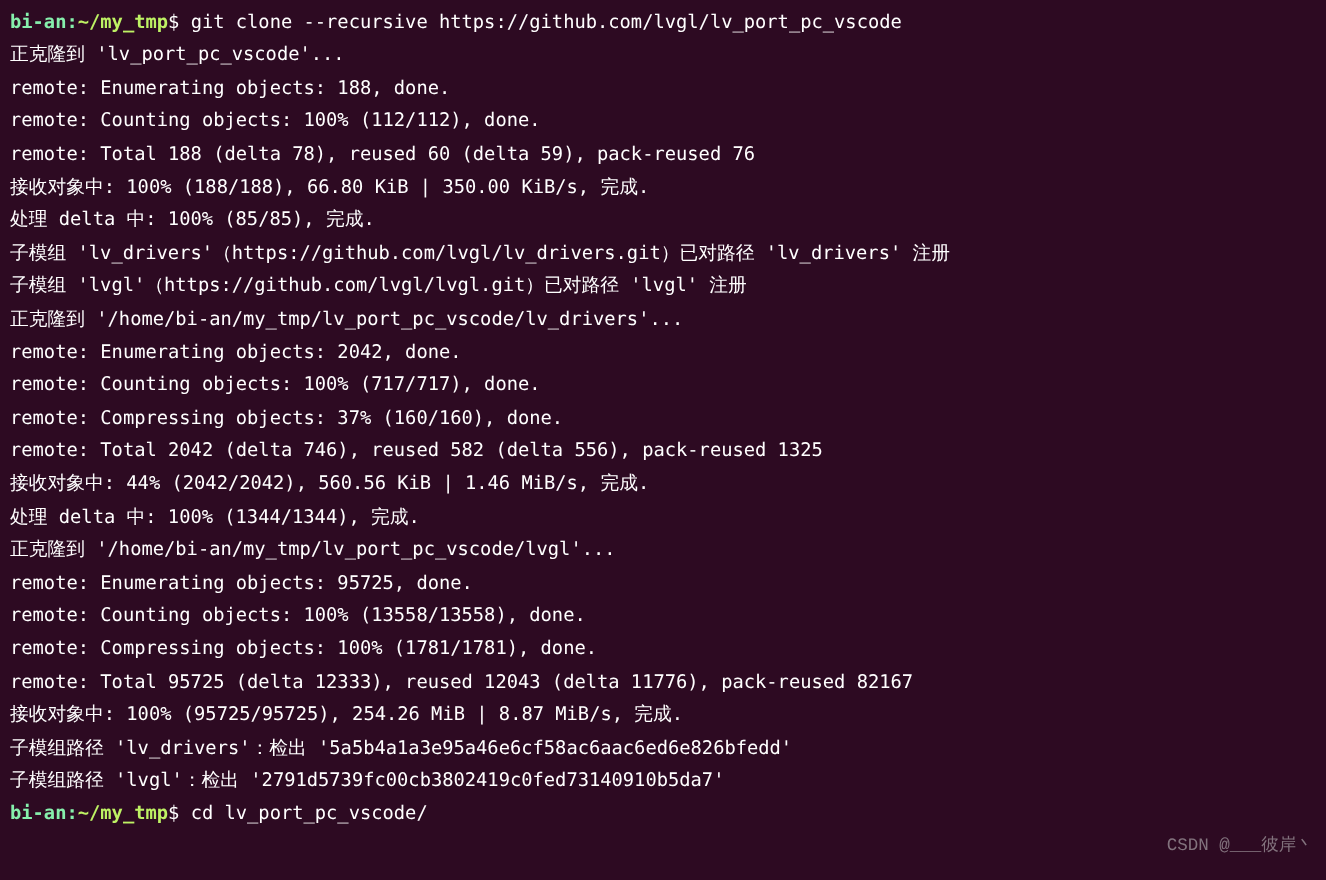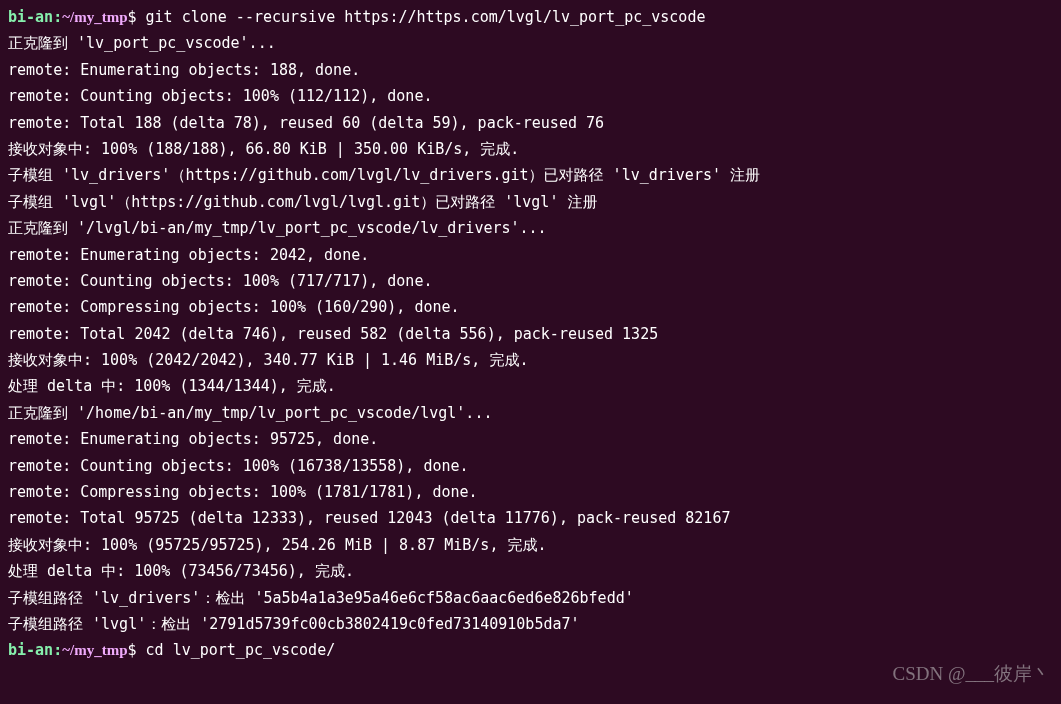--- a/index.html
+++ b/index.html
@@ -11,60 +11,60 @@
     line-height: 1.76;
     color: #ffffff;
     width: 1061px;
     height: 704px;
     box-sizing: border-box;
     overflow: hidden;
     position: relative;
   }
   .line { white-space: pre; }
   .user { color: #86efac; font-weight: bold; }
-  .path { color: #f0abfc; font-weight: bold; font-family: Liberation Serif, serif; }
+  .path { color: #bef264; font-weight: bold; }
   .prompt-dollar { color: #ffffff; }
   .cmd { color: #ffffff; }
   .watermark {
     position: absolute;
     right: 10px;
     bottom: 14px;
     color: rgba(200,200,200,0.55);
-    font-family: Liberation Serif, serif;
-    font-size: 19px;
+    font-family: Liberation Mono, monospace;
+    font-size: 14px;
   }
 </style>
 </head>
 <body>
 
 <div>
-  <div class="line"><span class="user">bi-an:</span><span class="path">~/my_tmp</span><span class="prompt-dollar">$ </span><span class="cmd">git clone --recursive https://https.com/lvgl/lv_port_pc_vscode</span></div>
+  <div class="line"><span class="user">bi-an:</span><span class="path">~/my_tmp</span><span class="prompt-dollar">$ </span><span class="cmd">git clone --recursive https://github.com/lvgl/lv_port_pc_vscode</span></div>
 
   <div id="output">
       <div class="line">正克隆到 'lv_port_pc_vscode'...</div>
       <div class="line">remote: Enumerating objects: 188, done.</div>
       <div class="line">remote: Counting objects: 100% (112/112), done.</div>
       <div class="line">remote: Total 188 (delta 78), reused 60 (delta 59), pack-reused 76</div>
       <div class="line">接收对象中: 100% (188/188), 66.80 KiB | 350.00 KiB/s, 完成.</div>
+      <div class="line">处理 delta 中: 100% (85/85), 完成.</div>
       <div class="line">子模组 'lv_drivers'（https://github.com/lvgl/lv_drivers.git）已对路径 'lv_drivers' 注册</div>
       <div class="line">子模组 'lvgl'（https://github.com/lvgl/lvgl.git）已对路径 'lvgl' 注册</div>
-      <div class="line">正克隆到 '/lvgl/bi-an/my_tmp/lv_port_pc_vscode/lv_drivers'...</div>
+      <div class="line">正克隆到 '/home/bi-an/my_tmp/lv_port_pc_vscode/lv_drivers'...</div>
       <div class="line">remote: Enumerating objects: 2042, done.</div>
       <div class="line">remote: Counting objects: 100% (717/717), done.</div>
-      <div class="line">remote: Compressing objects: 100% (160/290), done.</div>
+      <div class="line">remote: Compressing objects: 37% (160/160), done.</div>
       <div class="line">remote: Total 2042 (delta 746), reused 582 (delta 556), pack-reused 1325</div>
-      <div class="line">接收对象中: 100% (2042/2042), 340.77 KiB | 1.46 MiB/s, 完成.</div>
+      <div class="line">接收对象中: 44% (2042/2042), 560.56 KiB | 1.46 MiB/s, 完成.</div>
       <div class="line">处理 delta 中: 100% (1344/1344), 完成.</div>
       <div class="line">正克隆到 '/home/bi-an/my_tmp/lv_port_pc_vscode/lvgl'...</div>
       <div class="line">remote: Enumerating objects: 95725, done.</div>
-      <div class="line">remote: Counting objects: 100% (16738/13558), done.</div>
+      <div class="line">remote: Counting objects: 100% (13558/13558), done.</div>
       <div class="line">remote: Compressing objects: 100% (1781/1781), done.</div>
       <div class="line">remote: Total 95725 (delta 12333), reused 12043 (delta 11776), pack-reused 82167</div>
       <div class="line">接收对象中: 100% (95725/95725), 254.26 MiB | 8.87 MiB/s, 完成.</div>
-      <div class="line">处理 delta 中: 100% (73456/73456), 完成.</div>
       <div class="line">子模组路径 'lv_drivers'：检出 '5a5b4a1a3e95a46e6cf58ac6aac6ed6e826bfedd'</div>
       <div class="line">子模组路径 'lvgl'：检出 '2791d5739fc00cb3802419c0fed73140910b5da7'</div>
     </div>
 
   <div class="line"><span class="user">bi-an:</span><span class="path">~/my_tmp</span><span class="prompt-dollar">$ </span><span class="cmd">cd lv_port_pc_vscode/</span></div>
 </div>
 
 <div class="watermark">CSDN @___彼岸丶</div>
 
 </body></html>

